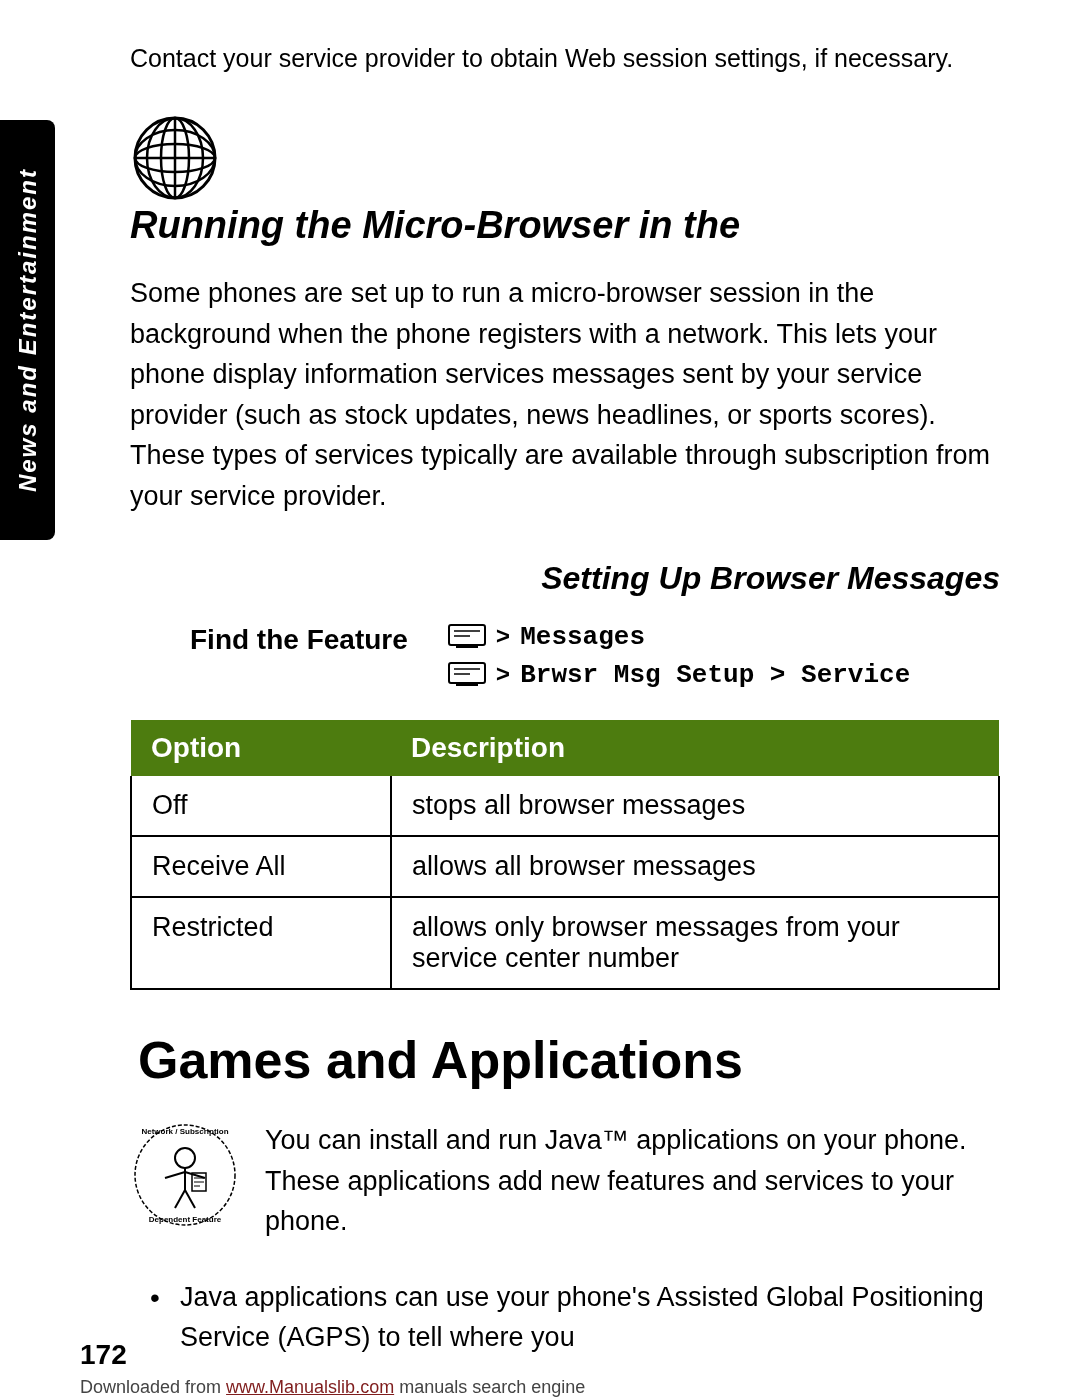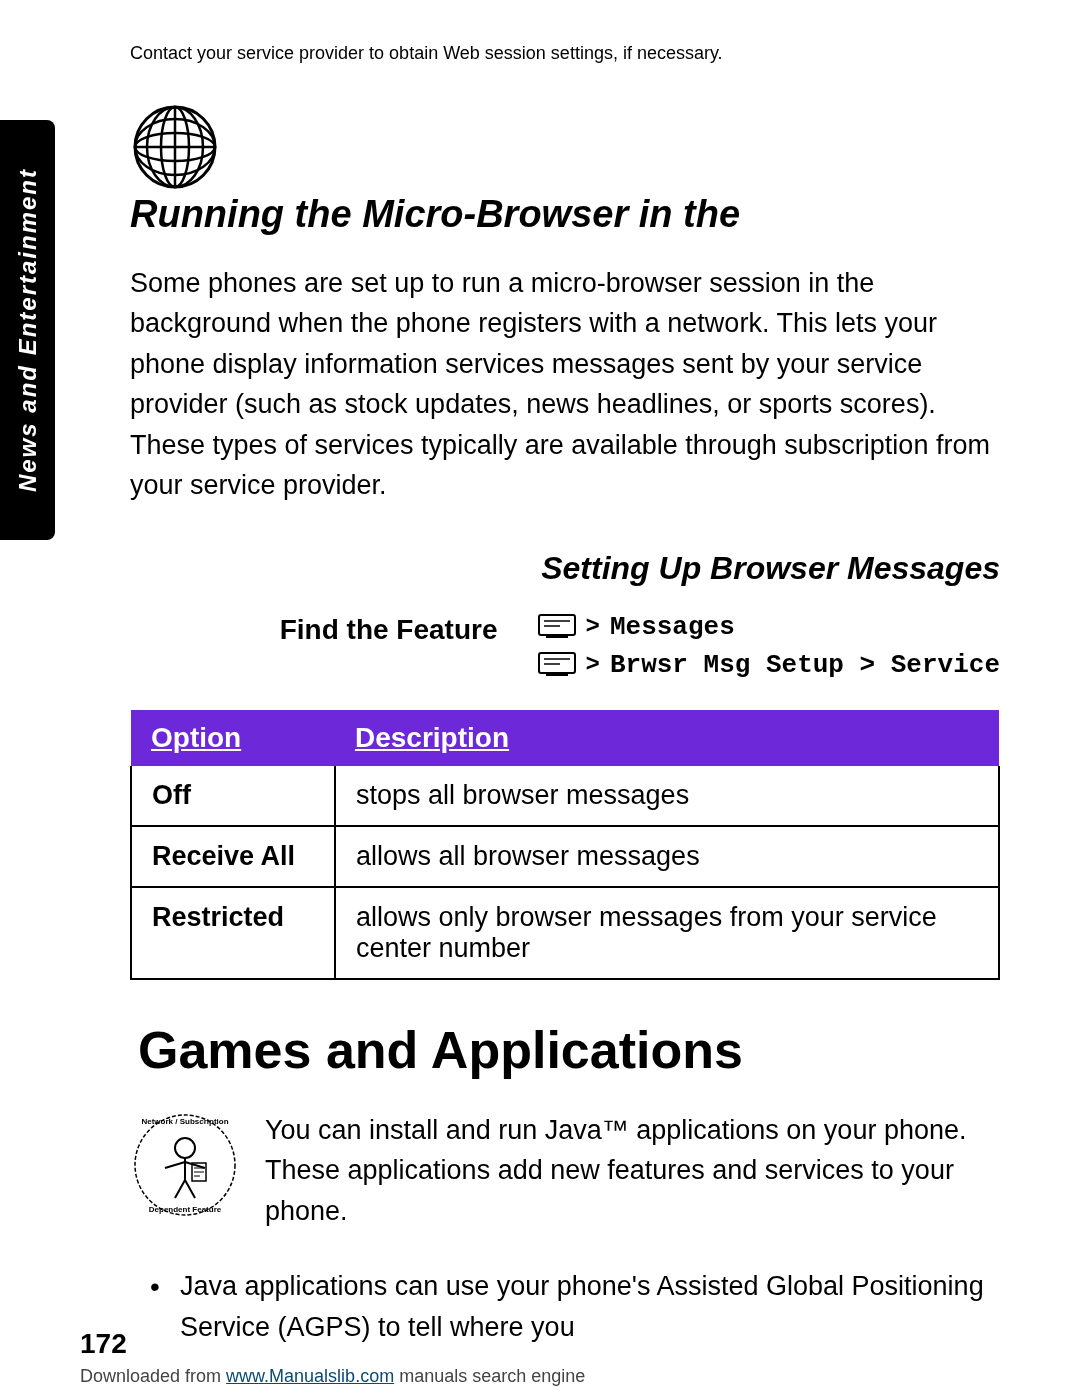--- a/index.html
+++ b/index.html
@@ -94,21 +94,20 @@
       margin-top: 10px;
       text-align: right;
     }
 
     
     .find-feature-container {
       display: flex;
       align-items: flex-start;
       margin-bottom: 30px;
       padding-left: 60px;
-      justify-content: flex-end;
     }
 
     .find-feature-label {
       font-size: 28px;
       font-weight: bold;
       margin-right: 40px;
       white-space: nowrap;
       padding-top: 2px;
     }
 
@@ -139,42 +138,41 @@
 
     
     .option-table {
       width: 100%;
       border-collapse: collapse;
       margin-bottom: 40px;
       font-size: 27px;
     }
 
     .option-table th {
-      background: #6d28d9;
+      background: #4d7c0f;
       color: #ffffff;
       padding: 12px 20px;
       text-align: left;
       font-size: 28px;
       font-weight: bold;
-      text-decoration: underline;
     }
 
     .option-table td {
       padding: 14px 20px;
       border: 2px solid #000000;
       vertical-align: top;
     }
 
     .option-table tr:first-child td {
       border-top: none;
     }
 
     .option-col {
-      font-weight: bold;
-      width: 204px;
+      font-weight: normal;
+      width: 260px;
       border-right: 2px solid #000;
     }
 
     
     .games-section-title {
       font-size: 52px;
       font-weight: bold;
       margin-bottom: 30px;
       margin-top: 10px;
       margin-left: 8px;
@@ -234,27 +232,27 @@
       font-weight: bold;
       margin-bottom: 6px;
     }
 
     .footer-credit {
       font-size: 18px;
       color: #444;
     }
 
     .footer-credit a {
-      color: #0c4a6e;
+      color: #7f1d1d;
       text-decoration: underline;
     }
 
     
     .top-intro {
-      font-size: 18px;
+      font-size: 25px;
       line-height: 1.5;
       margin-bottom: 30px;
     }
 
     
     .globe-circle {
       fill: none;
       stroke: #000;
       stroke-width: 3;
     }

